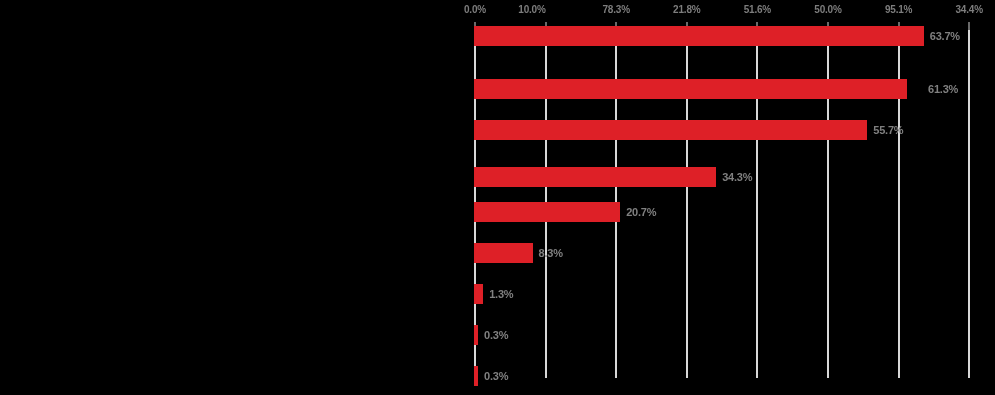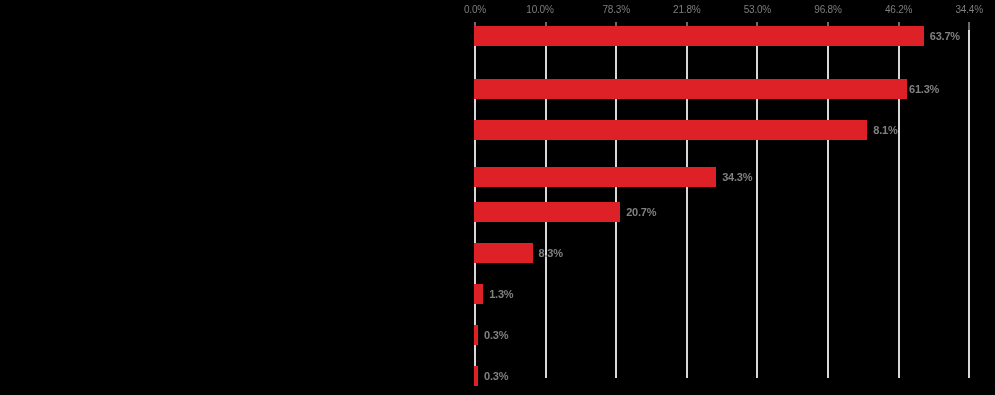--- a/index.html
+++ b/index.html
@@ -59,21 +59,21 @@
     width: 2px;
     height: 356px;
     background: #d8d8d8;
   }
 
   
   .axis-tick-label {
     position: absolute;
     top: 4px;
     font-size: 10px;
-    font-weight: normal;
+    font-weight: bold;
     color: #7d7d7d;
     letter-spacing: -0.2px;
     white-space: nowrap;
     transform: translateX(-50%);
   }
   .axis-tick-mark {
     position: absolute;
     top: 22px;
     width: 2px;
     height: 8px;
@@ -130,46 +130,46 @@
         <div class="gridline" style="left: 211.8px;"></div>
         <div class="gridline" style="left: 282.4px;"></div>
         <div class="gridline" style="left: 353px;"></div>
         <div class="gridline" style="left: 423.6px;"></div>
         <div class="gridline" style="left: 494.2px;"></div>
       </div>
     <div id="axis-layer">
         <div class="axis-tick-mark" style="left: 0px;"></div>
         <div class="axis-tick-label" style="left: 1px;">0.0%</div>
         <div class="axis-tick-mark" style="left: 70.6px;"></div>
-        <div class="axis-tick-label" style="left: 66px;">10.0%</div>
+        <div class="axis-tick-label" style="left: 58px;">10.0%</div>
         <div class="axis-tick-mark" style="left: 141.2px;"></div>
         <div class="axis-tick-label" style="left: 142.2px;">78.3%</div>
         <div class="axis-tick-mark" style="left: 211.8px;"></div>
         <div class="axis-tick-label" style="left: 212.8px;">21.8%</div>
         <div class="axis-tick-mark" style="left: 282.4px;"></div>
-        <div class="axis-tick-label" style="left: 283.4px;">53.0%</div>
+        <div class="axis-tick-label" style="left: 283.4px;">51.6%</div>
         <div class="axis-tick-mark" style="left: 353px;"></div>
-        <div class="axis-tick-label" style="left: 354px;">96.8%</div>
+        <div class="axis-tick-label" style="left: 354px;">50.0%</div>
         <div class="axis-tick-mark" style="left: 423.6px;"></div>
-        <div class="axis-tick-label" style="left: 424.6px;">46.2%</div>
+        <div class="axis-tick-label" style="left: 424.6px;">95.1%</div>
         <div class="axis-tick-mark" style="left: 494.2px;"></div>
         <div class="axis-tick-label" style="left: 495.2px;">34.4%</div>
       </div>
     <div id="bars-layer">
         <div class="bar-row" style="top: 26px; width: 567px;">
           <div class="bar" style="width: 449.722px; background: rgb(222, 32, 39);"></div>
           <div class="bar-value-label" style="left: 455.722px;">63.7%</div>
         </div>
         <div class="bar-row" style="top: 79px; width: 521px;">
           <div class="bar" style="width: 432.778px; background: rgb(222, 32, 39);"></div>
-          <div class="bar-value-label" style="left: 435px;">61.3%</div>
+          <div class="bar-value-label" style="left: 454px;">61.3%</div>
         </div>
         <div class="bar-row" style="top: 120px; width: 521px;">
           <div class="bar" style="width: 393.242px; background: rgb(222, 32, 39);"></div>
-          <div class="bar-value-label" style="left: 399.242px;">8.1%</div>
+          <div class="bar-value-label" style="left: 399.242px;">55.7%</div>
         </div>
         <div class="bar-row" style="top: 167px; width: 607px;">
           <div class="bar" style="width: 242.158px; background: rgb(222, 32, 39);"></div>
           <div class="bar-value-label" style="left: 248.158px;">34.3%</div>
         </div>
         <div class="bar-row" style="top: 202px; width: 521px;">
           <div class="bar" style="width: 146.142px; background: rgb(222, 32, 39);"></div>
           <div class="bar-value-label" style="left: 152.142px;">20.7%</div>
         </div>
         <div class="bar-row" style="top: 243px; width: 450px;">

